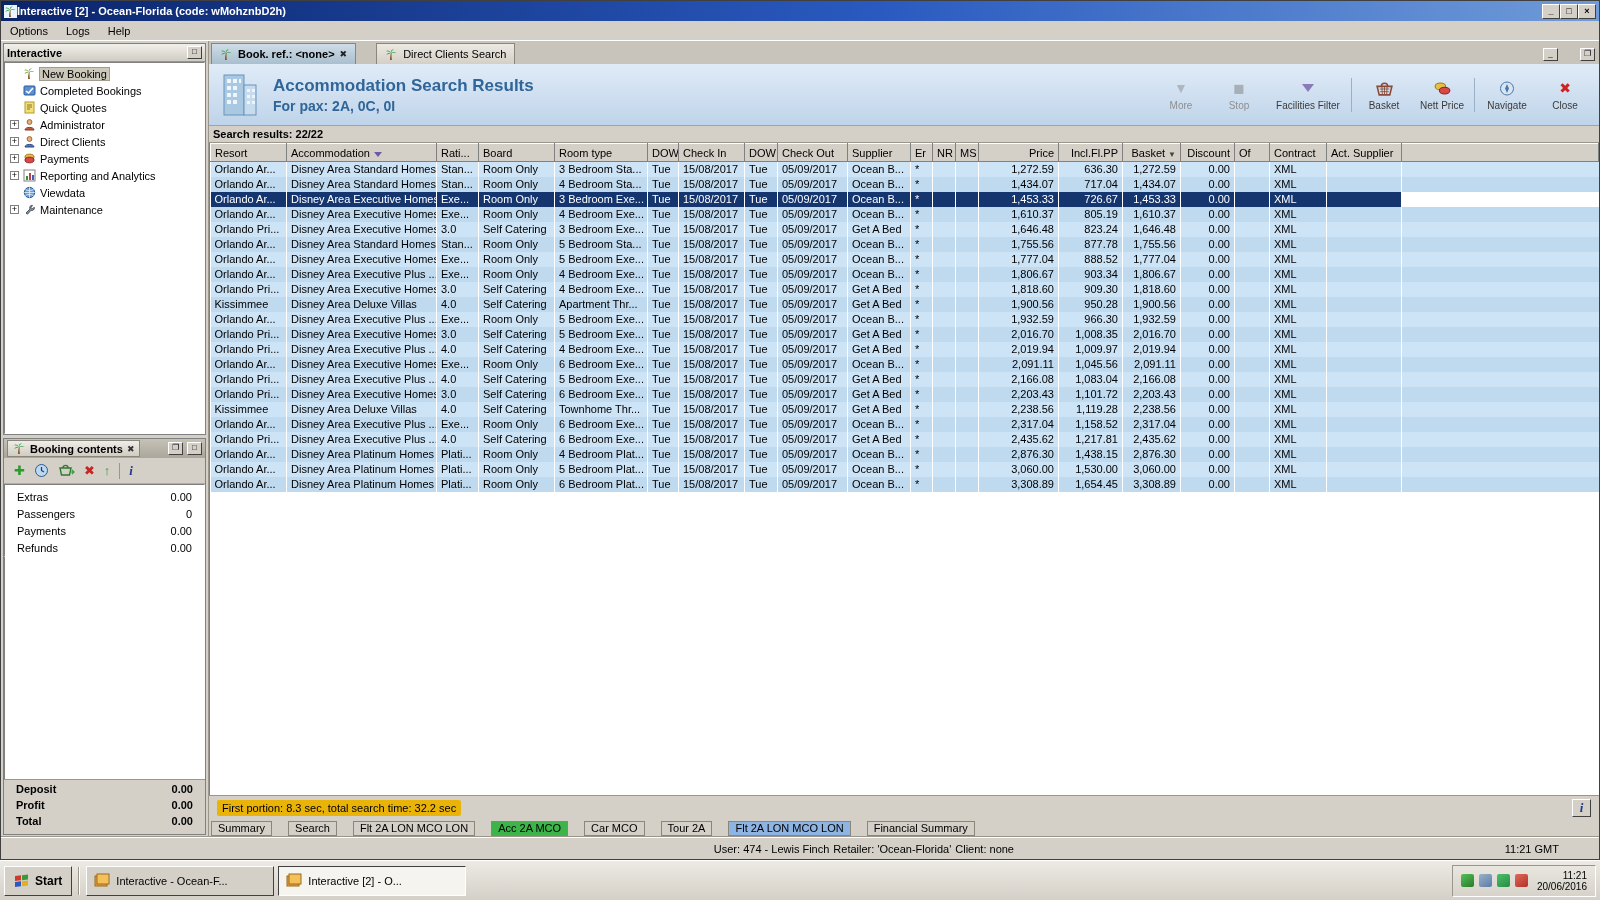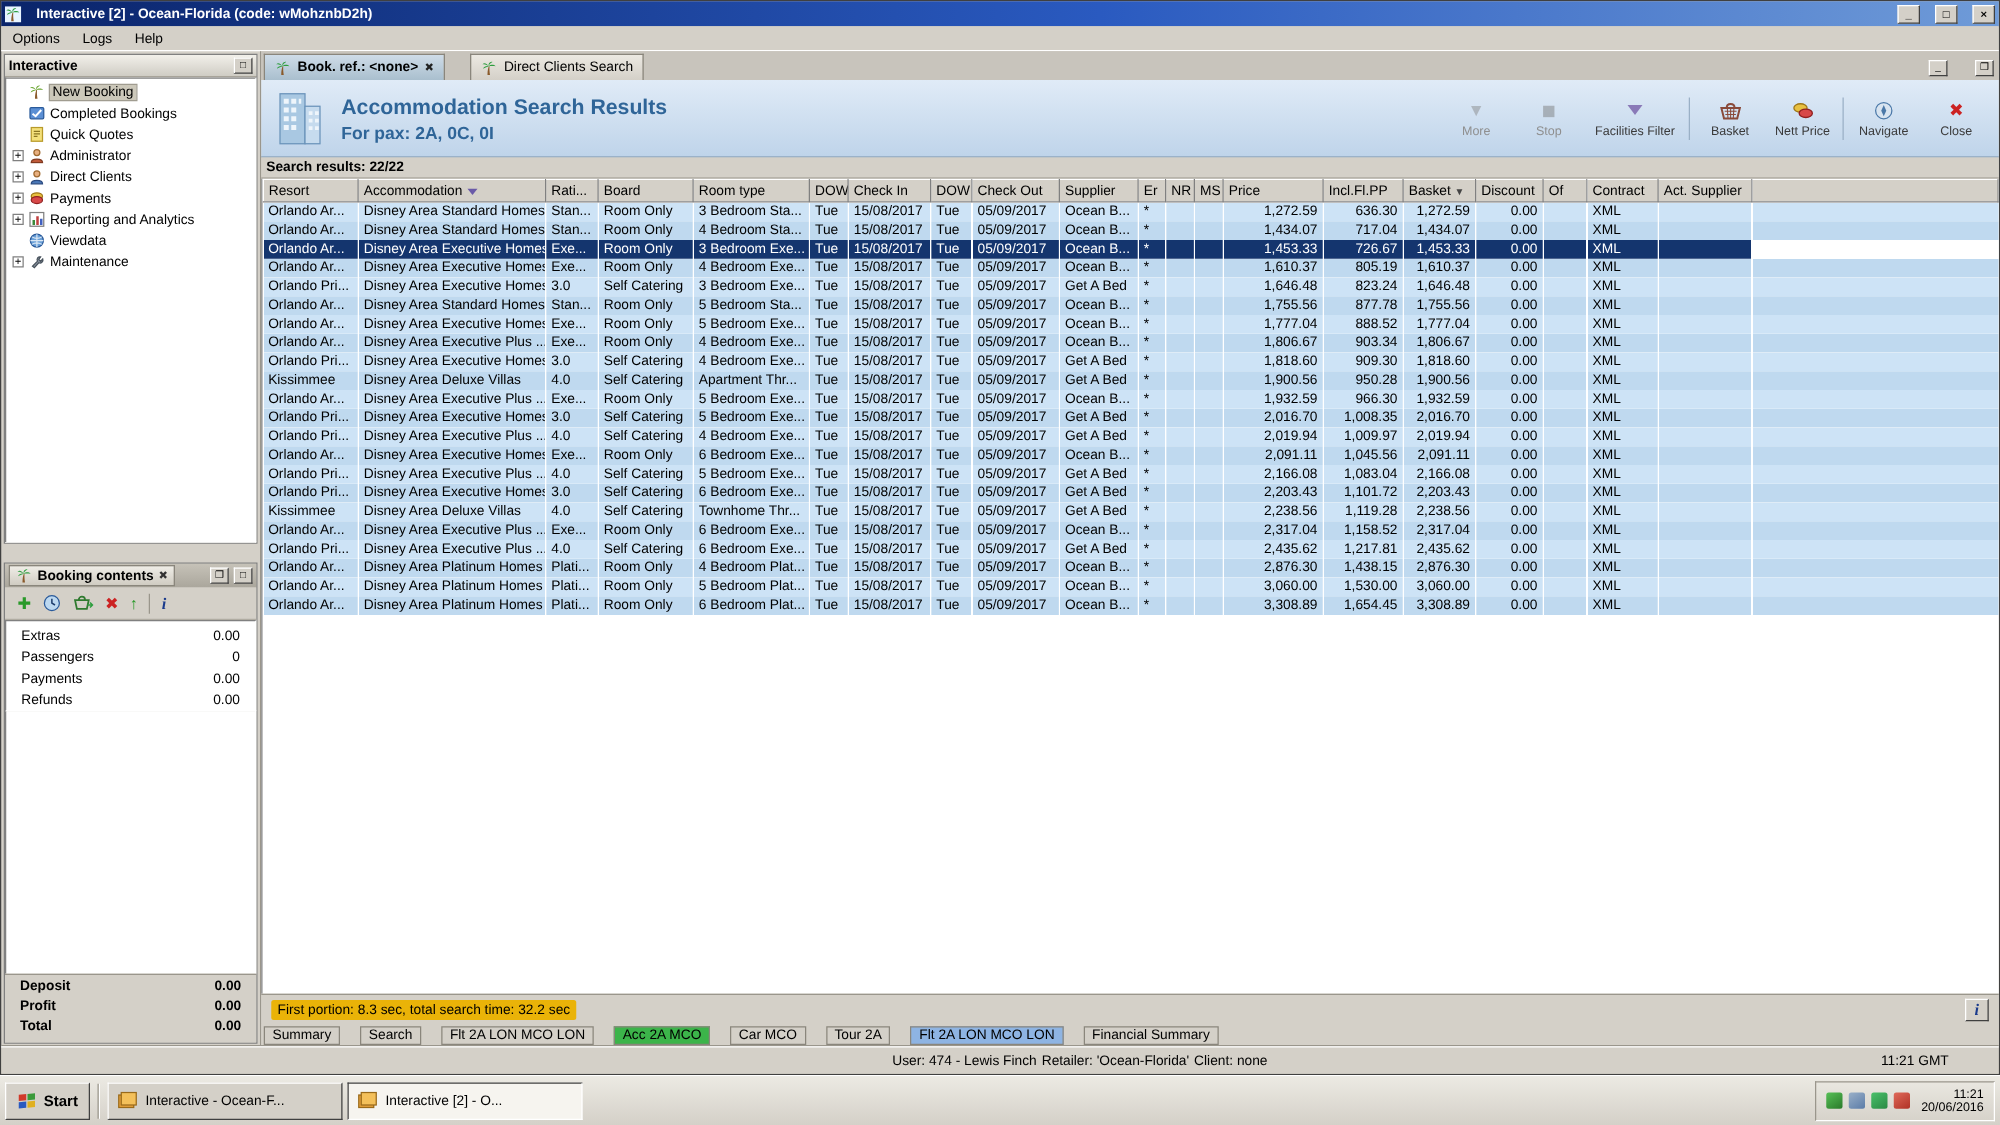--- a/index.html
+++ b/index.html
@@ -1,33 +1,33 @@
 <!DOCTYPE html>
 <html><head>
 <meta charset="utf-8">
 <style>
   *{box-sizing:border-box;margin:0;padding:0;cursor:default}
   html,body{width:1600px;height:900px;overflow:hidden}
   body{font-family:"Liberation Sans","DejaVu Sans",sans-serif;font-size:11px;color:#000;background:#3a6ea5}
   .screen{position:relative;width:1600px;height:900px;background:#d4d0c8}
   .app{position:absolute;left:0;top:0;right:0;bottom:40px;display:flex;flex-direction:column;background:#d4d0c8;border:1px solid #404040}
   
-  .titlebar{height:20px;flex:0 0 20px;display:flex;align-items:center;gap:12px;padding:0 3px;
+  .titlebar{height:20px;flex:0 0 20px;display:flex;align-items:center;gap:0;padding:0 3px;
     background:linear-gradient(90deg,#0a246a,#2a5ac0 55%,#6f9bd8);color:#fff;font-weight:bold}
   .titlebar .title{flex:1;white-space:nowrap;overflow:hidden}
   .winbtn{width:18px;height:15px;background:#d4d0c8;border:1px solid;border-color:#fff #404040 #404040 #fff;
     color:#000;font-size:9px;line-height:12px;text-align:center;font-weight:bold}
   
   .menubar{height:20px;flex:0 0 20px;display:flex;align-items:center;background:#d4d0c8;border-bottom:1px solid #fff}
   .menu-item{padding:2px 9px}
   
   .app-body{flex:1;display:flex;min-height:0}
   .left-col{flex:0 0 207px;display:flex;flex-direction:column;padding:2px;min-height:0}
   .panel{border:1px solid #808080;background:#d4d0c8;display:flex;flex-direction:column;min-height:0}
-  .interactive-panel{flex:0 0 392px;margin-bottom:15px}
+  .interactive-panel{flex:0 0 392px;margin-bottom:3px}
   .panel-head{height:18px;flex:0 0 18px;display:flex;align-items:center;padding:0 3px;
     background:linear-gradient(180deg,#f2f0ea,#cfccc4);border-bottom:1px solid #9a968c;font-weight:bold}
   .panel-head .sp{flex:1}
   .mini-btn{width:15px;height:13px;background:#d4d0c8;border:1px solid;border-color:#fff #404040 #404040 #fff;
     font-size:8px;line-height:10px;text-align:center}
   .tree{flex:1;background:#fff;border:1px solid;border-color:#808080 #fff #fff #808080;overflow:hidden;padding-top:2px}
   .tree-item{height:17px;display:flex;align-items:center;gap:4px;padding-left:5px;white-space:nowrap}
   .expand-box{width:9px;height:9px;flex:0 0 9px;border:1px solid #808080;background:#fff;font-size:9px;line-height:7px;text-align:center;color:#000}
   .expand-spacer{width:9px;flex:0 0 9px}
   .tree-item.selected .lbl{background:#ccc8ba;outline:1px solid #a09c90;padding:0 2px}
@@ -72,21 +72,21 @@
   .tool-btn.disabled .ic{opacity:.45;filter:grayscale(1)}
   .tool-sep{width:1px;height:34px;background:#9ab0c6}
   .funnel{display:inline-block;width:0;height:0;border-left:6px solid transparent;border-right:6px solid transparent;border-top:8px solid #8a7ab8}
   .funnel-sm{display:inline-block;width:0;height:0;border-left:4px solid transparent;border-right:4px solid transparent;border-top:5px solid #6a5aa8;margin-left:4px}
   
   .results-bar{height:17px;flex:0 0 17px;display:flex;align-items:center;padding:0 4px;font-weight:bold;background:#d4d0c8;border-bottom:1px solid #9a968c}
   .table-wrap{flex:1;background:#fff;overflow:hidden;border-left:1px solid #808080}
   table.results{border-collapse:collapse;table-layout:fixed;width:100%}
   table.results th{height:18px;background:#d4d0c8;border:1px solid;border-color:#fff #808080 #808080 #fff;
     font-weight:normal;text-align:left;padding:0 4px;white-space:nowrap;overflow:hidden;font-size:11px}
-  table.results th.num{}
+  table.results th.num{text-align:right}
   table.results td{height:15px;padding:0 4px;white-space:nowrap;overflow:hidden;font-size:11px;border-right:1px solid rgba(255,255,255,.55)}
   table.results td.num{text-align:right}
   table.results tr.r-even td{background:#cde3f6}
   table.results tr.r-odd td{background:#bfd9ef}
   table.results tr.selected td{background:#14356e;color:#fff}
   table.results td.filler,table.results tr.selected td.filler{background:#fff;border-right:none}
   .sort{font-size:8px;color:#444;margin-left:3px}
   
   .status-strip{height:24px;flex:0 0 24px;display:flex;align-items:center;background:#d4d0c8;border-top:1px solid #9a968c;padding:0 8px}
   .hl-green{background:#eab308;padding:2px 5px;border-radius:2px}

